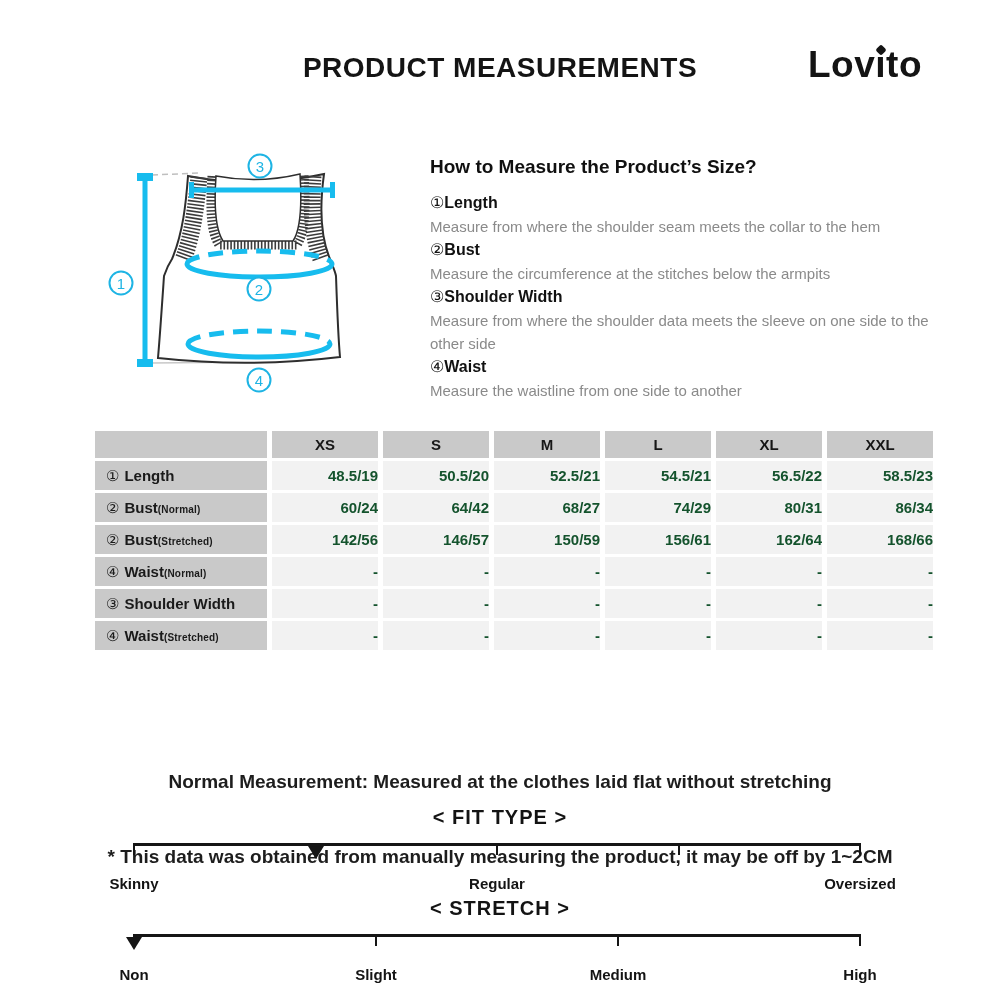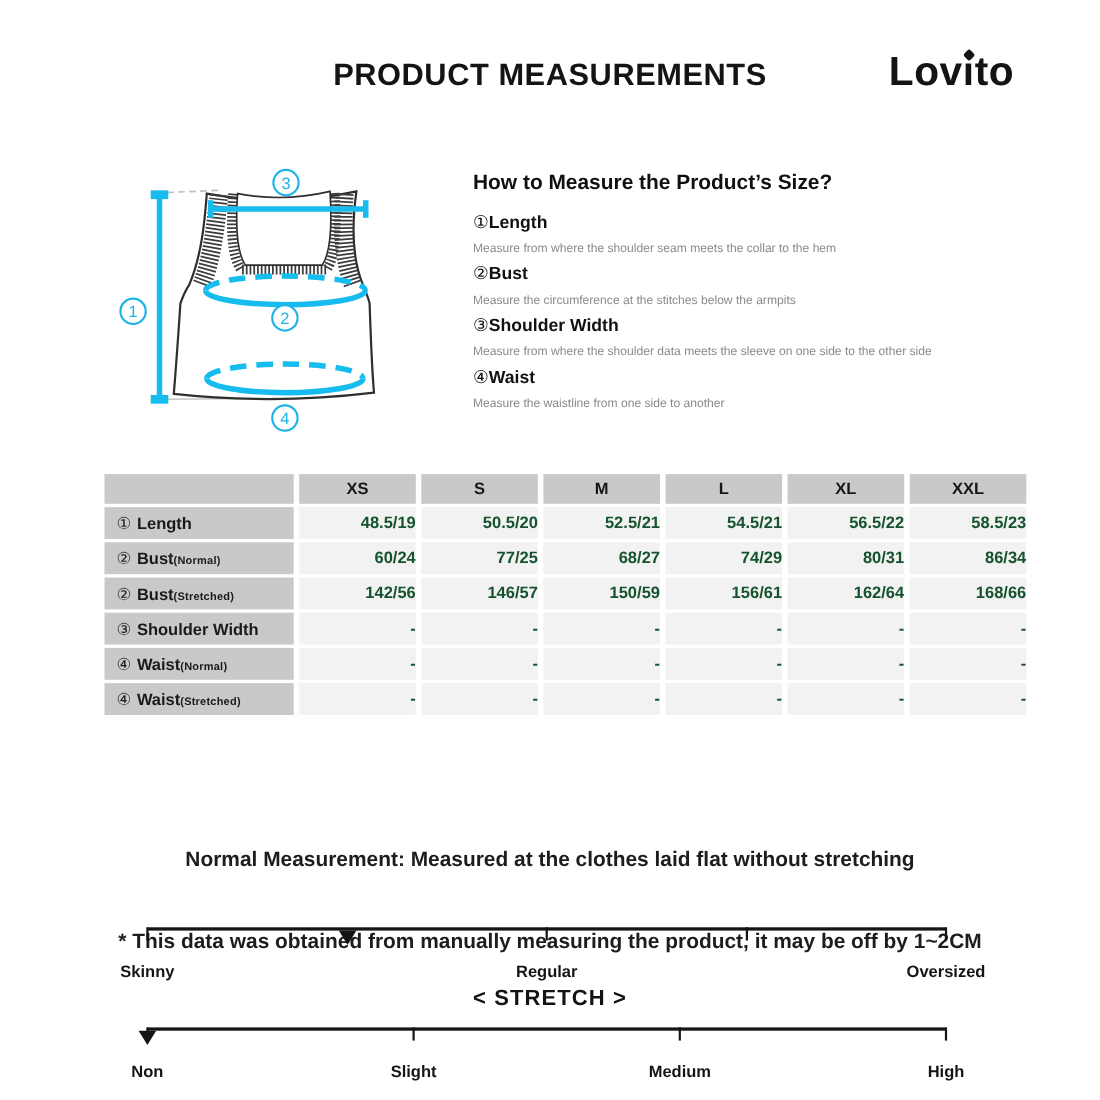--- a/index.html
+++ b/index.html
@@ -24,21 +24,21 @@
   }
   
   .diagram { position:absolute; left:102px; top:143px; }
   .diagram svg text { font-family:"Liberation Sans", sans-serif; }
   
   .guide { position:absolute; left:430px; top:156px; width:516px; }
   .guide-title { font-size:19px; font-weight:bold; color:#101010; margin-bottom:13px; }
   .g-head { font-size:16px; line-height:24px; color:#111; }
   .g-num  { font-weight:normal; }
   .g-name { font-weight:bold; }
-  .g-desc { font-size:11px; line-height:23px; color:#8a8a8a; }
+  .g-desc { font-size:15px; line-height:23px; color:#8a8a8a; }
   
   .unit {
     position:absolute; top:430px; right:68px;
     font-size:15px; font-weight:bold; color:#141414;
   }
   table.meas {
     position:absolute; left:90px; top:428px;
     border-collapse:separate; border-spacing:5px 3px; table-layout:fixed; width:843px;
   }
   table.meas th, table.meas td { overflow:hidden; white-space:nowrap; }
@@ -177,46 +177,46 @@
         <td class="val">48.5/19</td>
         <td class="val">50.5/20</td>
         <td class="val">52.5/21</td>
         <td class="val">54.5/21</td>
         <td class="val">56.5/22</td>
         <td class="val">58.5/23</td>
       </tr>
       <tr>
         <td class="rowlabel"><span class="r-num">②</span><span class="r-lbl">Bust</span><span class="r-sub">(Normal)</span></td>
         <td class="val">60/24</td>
-        <td class="val">77/25</td>
+        <td class="val">64/42</td>
         <td class="val">68/27</td>
         <td class="val">74/29</td>
         <td class="val">80/31</td>
         <td class="val">86/34</td>
       </tr>
       <tr>
         <td class="rowlabel"><span class="r-num">②</span><span class="r-lbl">Bust</span><span class="r-sub">(Stretched)</span></td>
         <td class="val">142/56</td>
         <td class="val">146/57</td>
         <td class="val">150/59</td>
         <td class="val">156/61</td>
         <td class="val">162/64</td>
         <td class="val">168/66</td>
       </tr>
       <tr>
+        <td class="rowlabel"><span class="r-num">④</span><span class="r-lbl">Waist</span><span class="r-sub">(Normal)</span></td>
+        <td class="val">-</td>
+        <td class="val">-</td>
+        <td class="val">-</td>
+        <td class="val">-</td>
+        <td class="val">-</td>
+        <td class="val">-</td>
+      </tr>
+      <tr>
         <td class="rowlabel"><span class="r-num">③</span><span class="r-lbl">Shoulder Width</span><span class="r-sub"></span></td>
-        <td class="val">-</td>
-        <td class="val">-</td>
-        <td class="val">-</td>
-        <td class="val">-</td>
-        <td class="val">-</td>
-        <td class="val">-</td>
-      </tr>
-      <tr>
-        <td class="rowlabel"><span class="r-num">④</span><span class="r-lbl">Waist</span><span class="r-sub">(Normal)</span></td>
         <td class="val">-</td>
         <td class="val">-</td>
         <td class="val">-</td>
         <td class="val">-</td>
         <td class="val">-</td>
         <td class="val">-</td>
       </tr>
       <tr>
         <td class="rowlabel"><span class="r-num">④</span><span class="r-lbl">Waist</span><span class="r-sub">(Stretched)</span></td>
         <td class="val">-</td>
@@ -227,20 +227,21 @@
         <td class="val">-</td>
       </tr>
     </tbody>
   </table>
 
   <div class="notes">
     <div>Normal Measurement: Measured at the clothes laid flat without stretching</div>
     <div>* This data was obtained from manually measuring the product, it may be off by 1~2CM</div>
   </div>
 
+  <div class="scale-title" style="top:806px">&lt; FIT TYPE &gt;</div>
   <div class="scale" style="top:843px">
     <div class="sline">
       <span class="tick" style="left:0%"></span>
       <span class="tick" style="left:50%"></span>
       <span class="tick" style="left:75%"></span>
       <span class="tick" style="left:100%"></span>
       <span class="marker" style="left: 25%;"></span>
     </div>
     <span class="slabel" style="left:0%">Skinny</span>
     <span class="slabel" style="left:50%">Regular</span>

